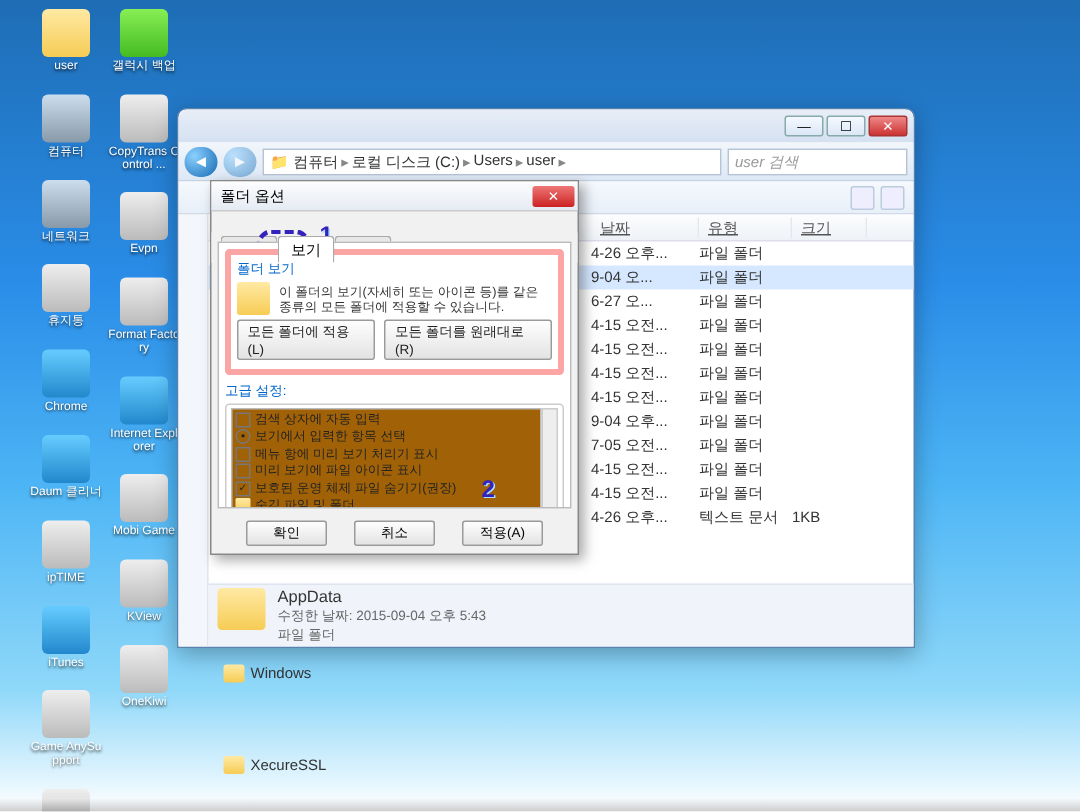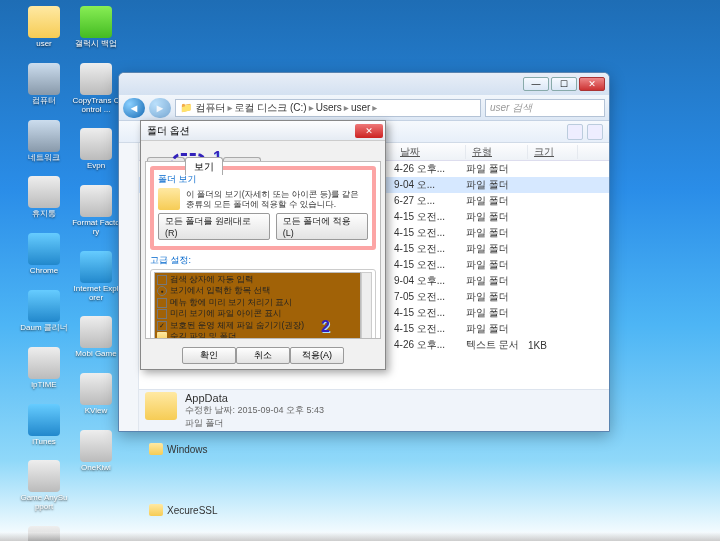--- a/index.html
+++ b/index.html
@@ -58,21 +58,21 @@
 .adv { border: 1px solid #ccc; border-radius: 3px; padding: 2px 3px; height: 120px; position: relative; }
 .adv-list { position: absolute; top: 2px; left: 3px; right: 14px; bottom: 2px; background: #a16207; border: 1px solid #bbb; overflow: hidden; font-size: 8.5px; line-height: 1.35; padding: 1px 2px; }
 .adv-list .item { display: flex; align-items: center; gap: 3px; white-space: nowrap; }
 .cb, .rb { width: 10px; height: 10px; border: 1px solid #777; flex-shrink: 0; display: inline-flex; align-items: center; justify-content: center; font-size: 7px; }
 .rb { border-radius: 50%; }
 .cb.c::after { content: "✓"; }
 .rb.c::after { content: "●"; font-size: 5px; }
 .tree-ico { width: 10px; height: 10px; background: linear-gradient(#ffe9a3, #f6cc55); border-radius: 1px; flex-shrink: 0; }
 .adv-scroll { position: absolute; right: 3px; top: 2px; bottom: 2px; width: 11px; background: #eee; border: 1px solid #ccc; }
 .marker2 { position: absolute; border: 3px dashed #32b; border-radius: 12px; pointer-events: none; left: 20px; top: 76px; width: 146px; height: 16px; }
-.dlg-buttons { position: absolute; bottom: 5px; left: 0; right: 0; display: flex; justify-content: center; }
+.dlg-buttons { position: absolute; bottom: 5px; left: 0; right: 0; display: flex; justify-content: center; gap: 18px; }
 .taskbar { position: absolute; left: 0; right: 0; bottom: 0; height: 9px; background: linear-gradient(rgba(255,255,255,.2), rgba(0,0,0,.2)); }
 </style>
 </head>
 <body>
 
 <div class="desktop-icons" id="dicons">
     <div class="di-col" style="left: 10px; top: 0px;"><div class="di">
         <div class="di-ico folder"></div>
         <span>user</span>
       </div><div class="di">
@@ -275,22 +275,22 @@
     <div class="marknum" style="left:72px;top:-6px">1</div>
   </div>
   <div class="tabpane">
     <div class="fv-section">
       <div class="fv-lbl">폴더 보기</div>
       <div class="fv-row">
         <div class="fv-ico"></div>
         <div class="fv-txt">이 폴더의 보기(자세히 또는 아이콘 등)를 같은 종류의 모든 폴더에 적용할 수 있습니다.</div>
       </div>
       <div class="fv-btns">
+        <div class="btn">모든 폴더에 적용(L)</div>
         <div class="btn">모든 폴더를 원래대로(R)</div>
-        <div class="btn">모든 폴더에 적용(L)</div>
       </div>
     </div>
     <div class="fv-lbl" style="margin:2px 0">고급 설정:</div>
     <div class="adv">
       <div class="adv-list" id="advlist">
         <div class="marker2"></div>
       <div class="item">
             <span class="cb"></span>
             <span>검색 상자에 자동 입력</span>
           </div>

